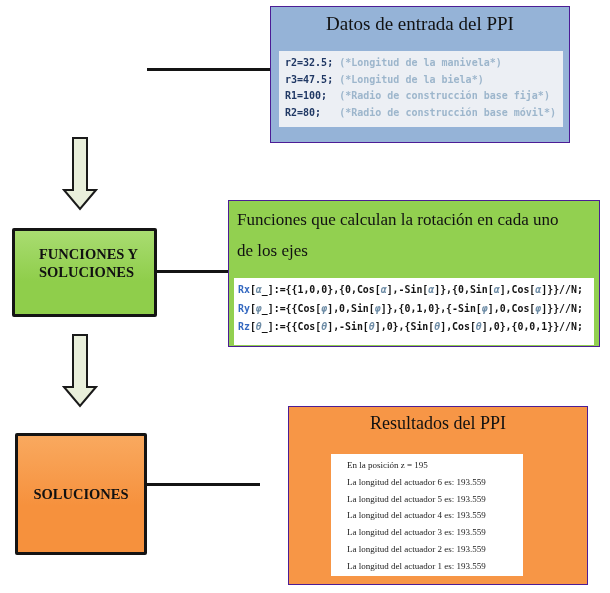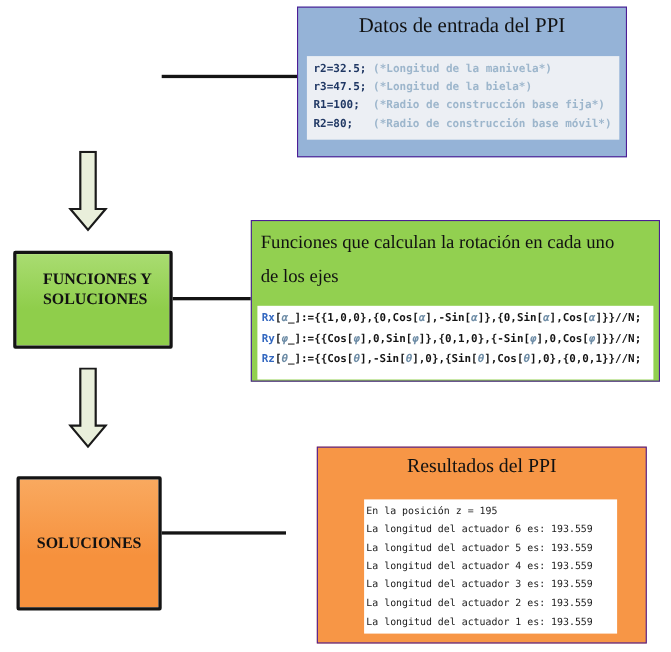--- a/index.html
+++ b/index.html
@@ -52,23 +52,23 @@
     position:absolute;left:8px;right:6px;top:44px;bottom:15px;
     background:#eceff4;padding:4px 6px;font-weight:bold;
     font-size:10px;line-height:16.5px;overflow:hidden;
   }
   #funciones-code{
     position:absolute;left:5px;right:5px;top:77px;height:61px;
     background:#ffffff;padding:3px 4px;font-weight:bold;
     font-size:9.9px;line-height:18.5px;overflow:hidden;
   }
   #resultados-block{
-    position:absolute;left:42px;top:47px;width:230px;height:122px;
-    background:#ffffff;padding:3px 2px;box-sizing:border-box;
-    font-size:9px;line-height:16.8px;color:#1a1a1a;overflow:hidden;
+    position:absolute;left:42px;top:47px;width:192px;height:122px;
+    background:#ffffff;padding:3px 16px;box-sizing:border-box;
+    font-size:9px;line-height:16.8px;color:#1a1a1a;overflow:hidden;font-family:Liberation Serif, serif;
   }
   
   .seg-kw{color:#203864;}
   .seg-cm{color:#9db6cc;font-weight:bold;}
   .seg-fn{color:#3468c0;}
   .seg-sym{color:#6d8ca6;font-style:italic;}
   .seg-pl{color:#141414;}
 </style>
 </head>
 <body>

